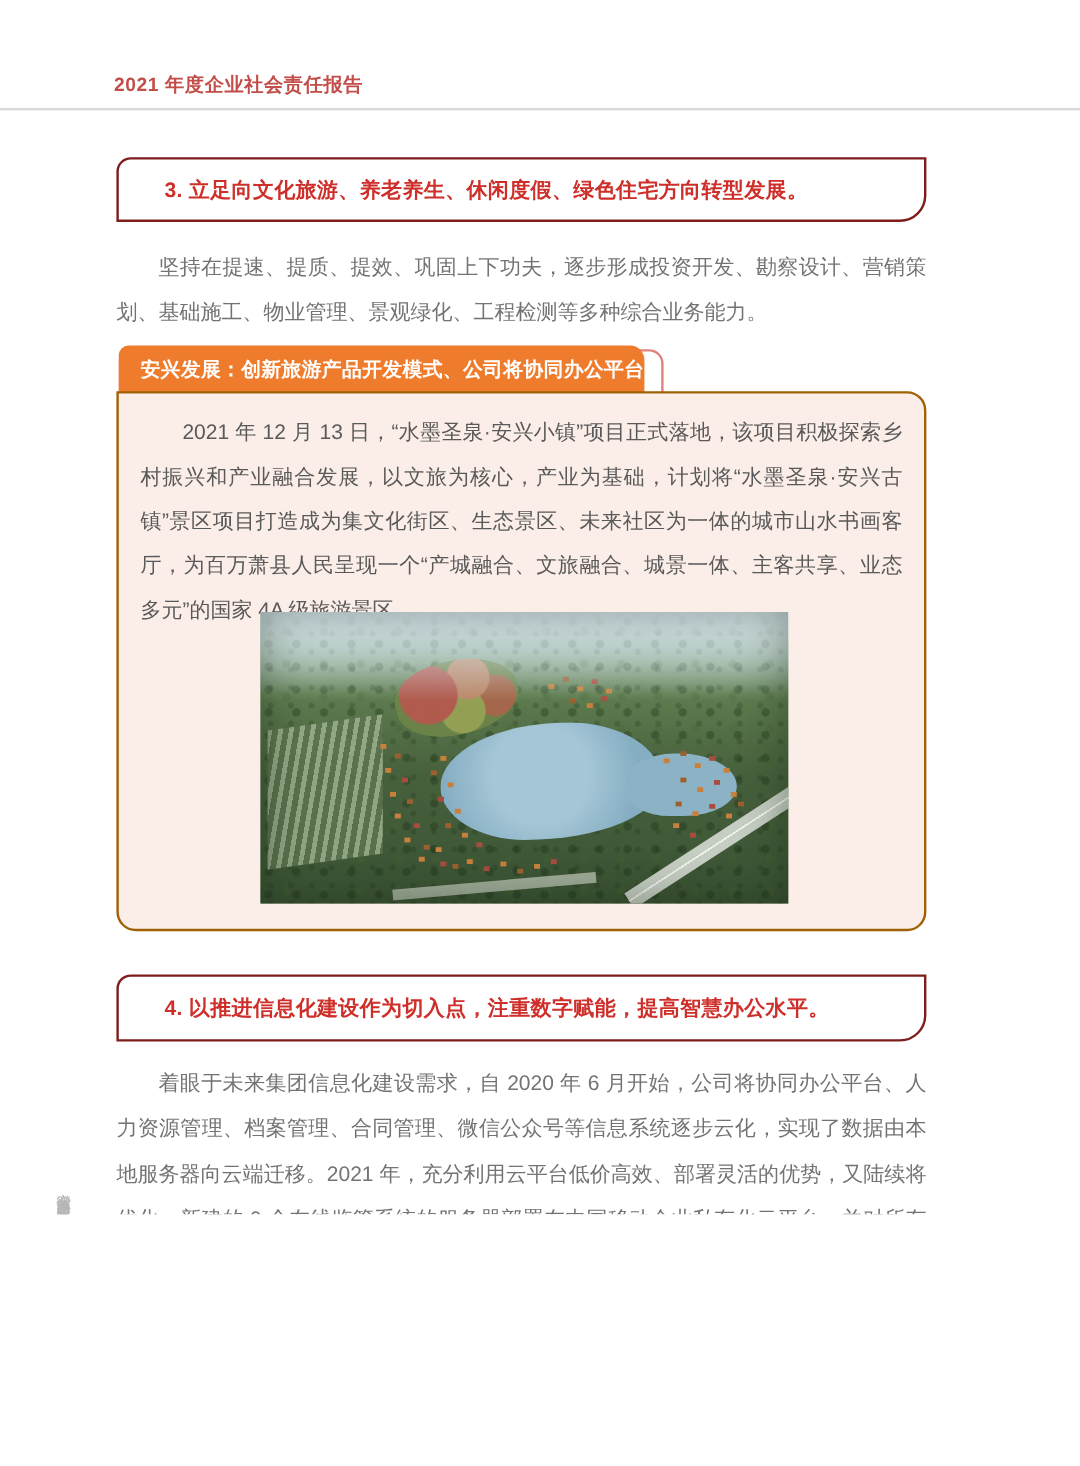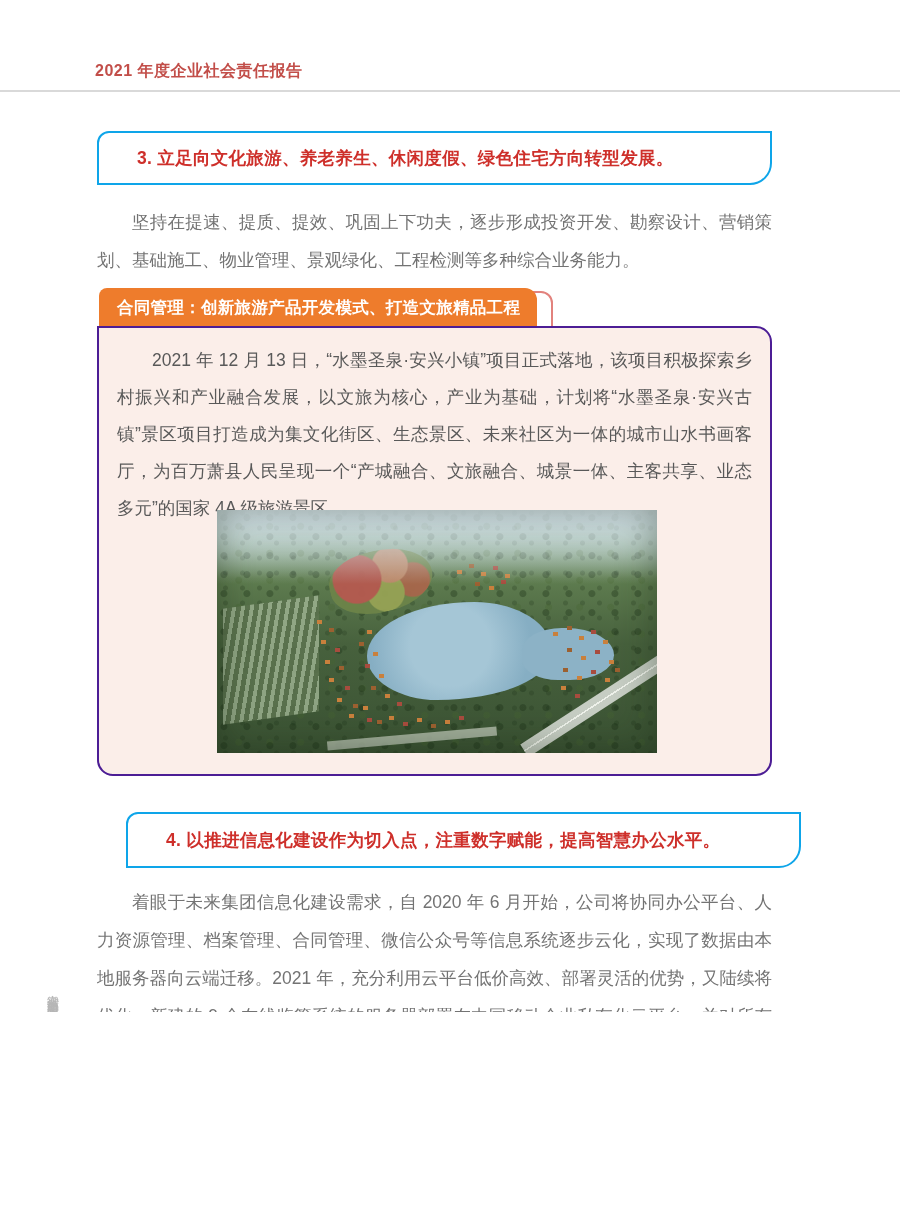--- a/index.html
+++ b/index.html
@@ -4,40 +4,40 @@
 <style>
   html,body{margin:0;padding:0;background:#fff;}
   .page{position:relative;width:900px;height:1012px;background:#ffffff;overflow:hidden;
         font-family:"Liberation Sans","DejaVu Sans",sans-serif;color:#595959;}
 
   
   .hdr-title{position:absolute;left:95px;top:61px;font-size:16px;font-weight:bold;color:#c24e49;letter-spacing:.5px;}
   .hdr-rule{position:absolute;left:0;top:90px;width:900px;height:2px;background:#d9d9d9;}
 
   
-  .callout{position:absolute;left:97px;width:671px;border:2px solid #0ea5e9;
+  .callout{position:absolute;left:97px;width:671px;border:2px solid #7f1d1d;
            border-radius:12px 0 22px 0;display:flex;align-items:center;background:#fff;}
   .callout.c3{top:131px;height:50px;}
-  .callout.c4{top:812px;height:52px;margin-left:29px;}
+  .callout.c4{top:812px;height:52px;}
   .callout .txt{padding-left:38px;font-size:17.5px;font-weight:bold;color:#ce2f2a;letter-spacing:.3px;}
 
   
   .para{position:absolute;left:97px;width:675px;font-size:17.5px;line-height:38px;
         color:#737373;text-align:justify;text-indent:2em;}
   .para.p3{top:203px;}
   .para.p4{top:883px;}
 
   
   .case-shadowtab{position:absolute;left:99px;top:291px;width:450px;height:37px;
                   background:#fff;border:2px solid #e2827d;border-radius:8px 12px 0 0;}
   .case-tab{position:absolute;left:99px;top:288px;width:438px;height:40px;background:#ee7c2c;
             border-radius:8px 12px 0 0;display:flex;align-items:center;}
   .case-tab .txt{padding-left:18px;font-size:16.5px;font-weight:bold;color:#ffffff;letter-spacing:.3px;}
   .case-box{position:absolute;left:97px;top:326px;width:671px;height:446px;background:#fbeee9;
-            border:2px solid #4c1d95;border-radius:0 16px 16px 16px;}
+            border:2px solid #a16207;border-radius:0 16px 16px 16px;}
   .case-text{position:absolute;left:18px;right:18px;top:14px;font-size:17.5px;line-height:37px;
              color:#595959;text-align:justify;text-indent:2em;}
 
   
   .photo{position:absolute;left:118px;top:182px;width:440px;height:243px;overflow:hidden;
          background:linear-gradient(180deg,#bdd2da 0%,#9db8a4 10%,#5f7d50 28%,#47613d 55%,#3a5233 100%);}
   .photo *{position:absolute;}
   .ph-texture{left:0;top:0;right:0;bottom:0;
     background-image:
       radial-gradient(circle at 30% 40%, rgba(18,38,14,.30) 0 3px, transparent 4px),
@@ -92,21 +92,21 @@
   <div class="hdr-title">2021 年度企业社会责任报告</div>
   <div class="hdr-rule"></div>
 
   <div class="callout c3">
     <div class="txt">3. 立足向文化旅游、养老养生、休闲度假、绿色住宅方向转型发展。</div>
   </div>
   <div class="para p3">坚持在提速、提质、提效、巩固上下功夫，逐步形成投资开发、勘察设计、营销策划、基础施工、物业管理、景观绿化、工程检测等多种综合业务能力。</div>
 
   <div class="case-shadowtab"></div>
   <div class="case-tab">
-    <div class="txt">合同管理：创新旅游产品开发模式、打造文旅精品工程</div>
+    <div class="txt">安兴发展：创新旅游产品开发模式、公司将协同办公平台</div>
   </div>
   <div class="case-box">
     <div class="case-text">2021 年 12 月 13 日，“水墨圣泉·安兴小镇”项目正式落地，该项目积极探索乡村振兴和产业融合发展，以文旅为核心，产业为基础，计划将“水墨圣泉·安兴古镇”景区项目打造成为集文化街区、生态景区、未来社区为一体的城市山水书画客厅，为百万萧县人民呈现一个“产城融合、文旅融合、城景一体、主客共享、业态多元”的国家 4A 级旅游景区。</div>
 
     <div class="photo">
       <div class="ph-texture"></div>
       <div class="ph-greenhouse"></div>
       <div class="ph-fields"></div>
       <div class="ph-lake"></div>
       <div class="ph-lake2"></div>

